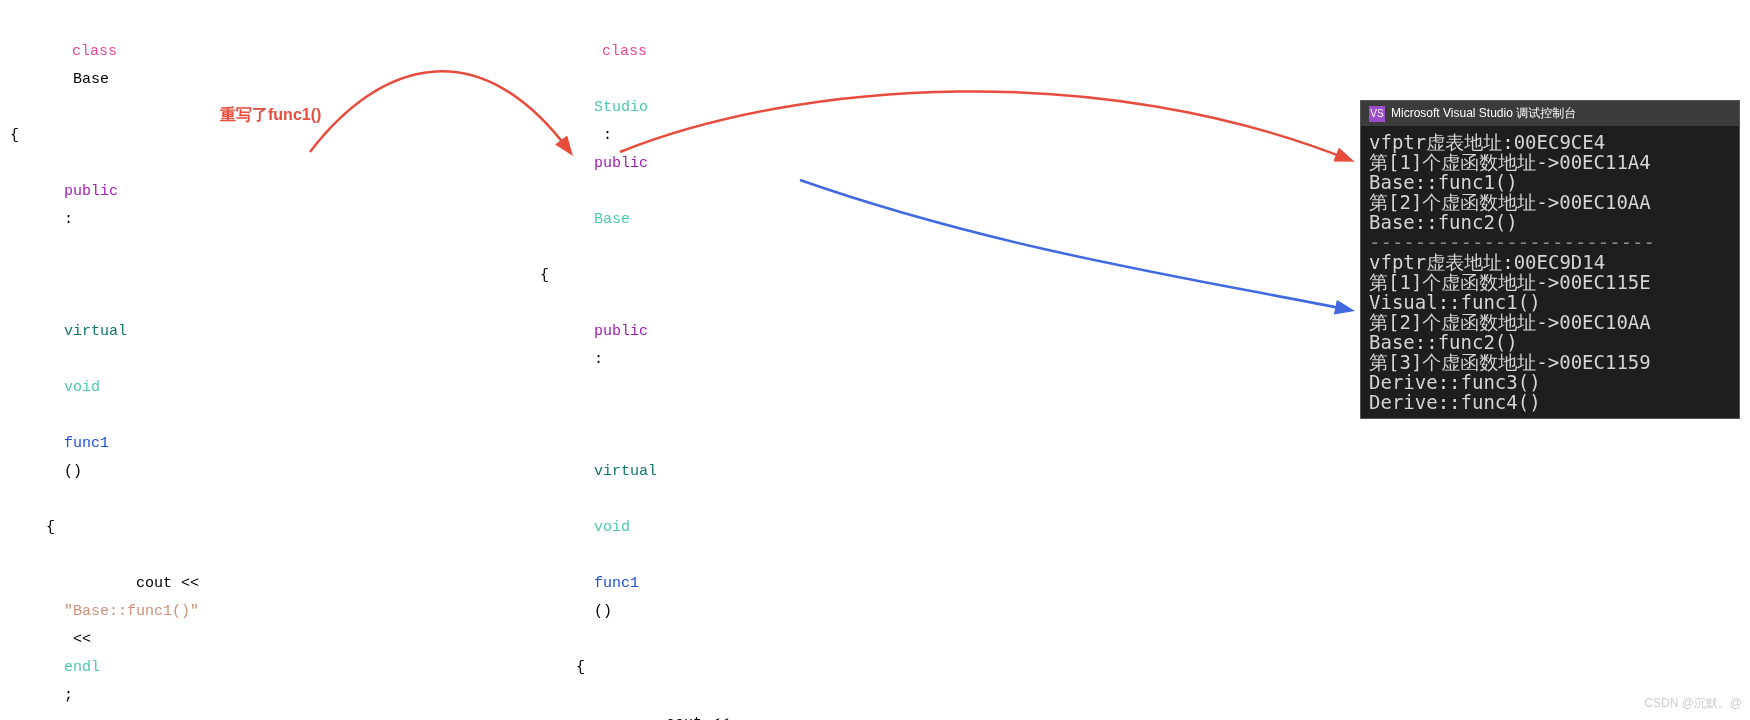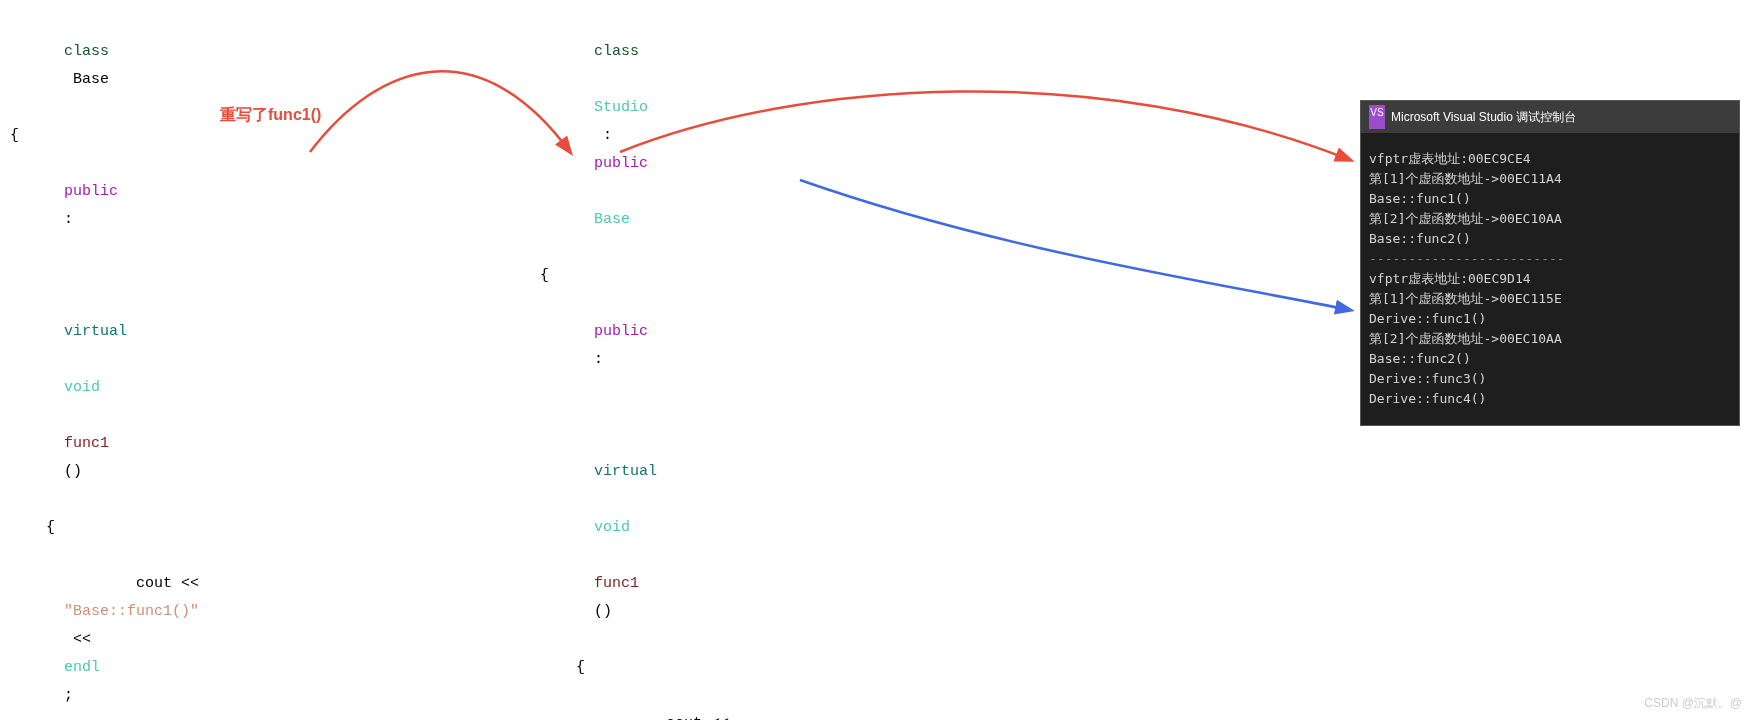--- a/index.html
+++ b/index.html
@@ -36,25 +36,25 @@
       left: 540px;
       width: 600px;
     }
 
     .code-line {
       line-height: 28px;
       white-space: pre;
       color: #000000;
     }
 
-    .kw-class { color: #14532d; }
+    .kw-class { color: #ec4899; margin-left: 8px; }
     .kw-virtual { color: #0f766e; }
     .kw-void { color: #4ec9b0; }
     .kw-public { color: #a21caf; }
-    .func-name { color: #7f1d1d; text-align: center; }
+    .func-name { color: #1d4ed8; text-align: center; }
     .string-val { color: #ce9178; }
     .class-name { color: #4ec9b0; }
     .endl-kw { color: #4ec9b0; }
 
     
     .annotation-rewrite {
       position: absolute;
       top: 105px;
       left: 220px;
       color: #e74c3c;
@@ -79,34 +79,34 @@
       font-family: 'Microsoft YaHei', Arial, sans-serif;
       font-size: 12px;
       padding: 4px 8px;
       display: flex;
       align-items: center;
       gap: 6px;
     }
 
     .vs-icon {
       width: 16px;
-      height: 24px;
+      height: 16px;
       background: #9b4dca;
       display: inline-block;
       font-size: 10px;
       color: white;
       text-align: center;
       line-height: 16px;
     }
 
     .vs-console-body {
-      padding: 16px 8px;
+      padding: 6px 8px;
       color: #d4d4d4;
       font-family: 'Consolas', monospace;
-      font-size: 13px;
+      font-size: 19px;
       line-height: 20px;
     }
 
     .vs-console-body .console-line {
       white-space: pre;
     }
 
     .console-separator {
       color: #888;
     }
@@ -222,23 +222,24 @@
     </div>
     <div class="vs-console-body">
       <div class="console-line">vfptr虚表地址:00EC9CE4</div>
       <div class="console-line">第[1]个虚函数地址-&gt;00EC11A4</div>
       <div class="console-line">Base::func1()</div>
       <div class="console-line">第[2]个虚函数地址-&gt;00EC10AA</div>
       <div class="console-line">Base::func2()</div>
       <div class="console-line console-separator">-------------------------</div>
       <div class="console-line">vfptr虚表地址:00EC9D14</div>
       <div class="console-line">第[1]个虚函数地址-&gt;00EC115E</div>
-      <div class="console-line">Derive::func1()</div>
+      <div class="console-line">Visual::func1()</div>
       <div class="console-line">第[2]个虚函数地址-&gt;00EC10AA</div>
       <div class="console-line">Base::func2()</div>
+      <div class="console-line">第[3]个虚函数地址-&gt;00EC1159</div>
       <div class="console-line">Derive::func3()</div>
       <div class="console-line">Derive::func4()</div>
     </div>
   </div>
 
   <div class="watermark">CSDN @沉默。@</div>
 
 </div>
 
 <svg class="arrows-svg" xmlns="http://www.w3.org/2000/svg">

